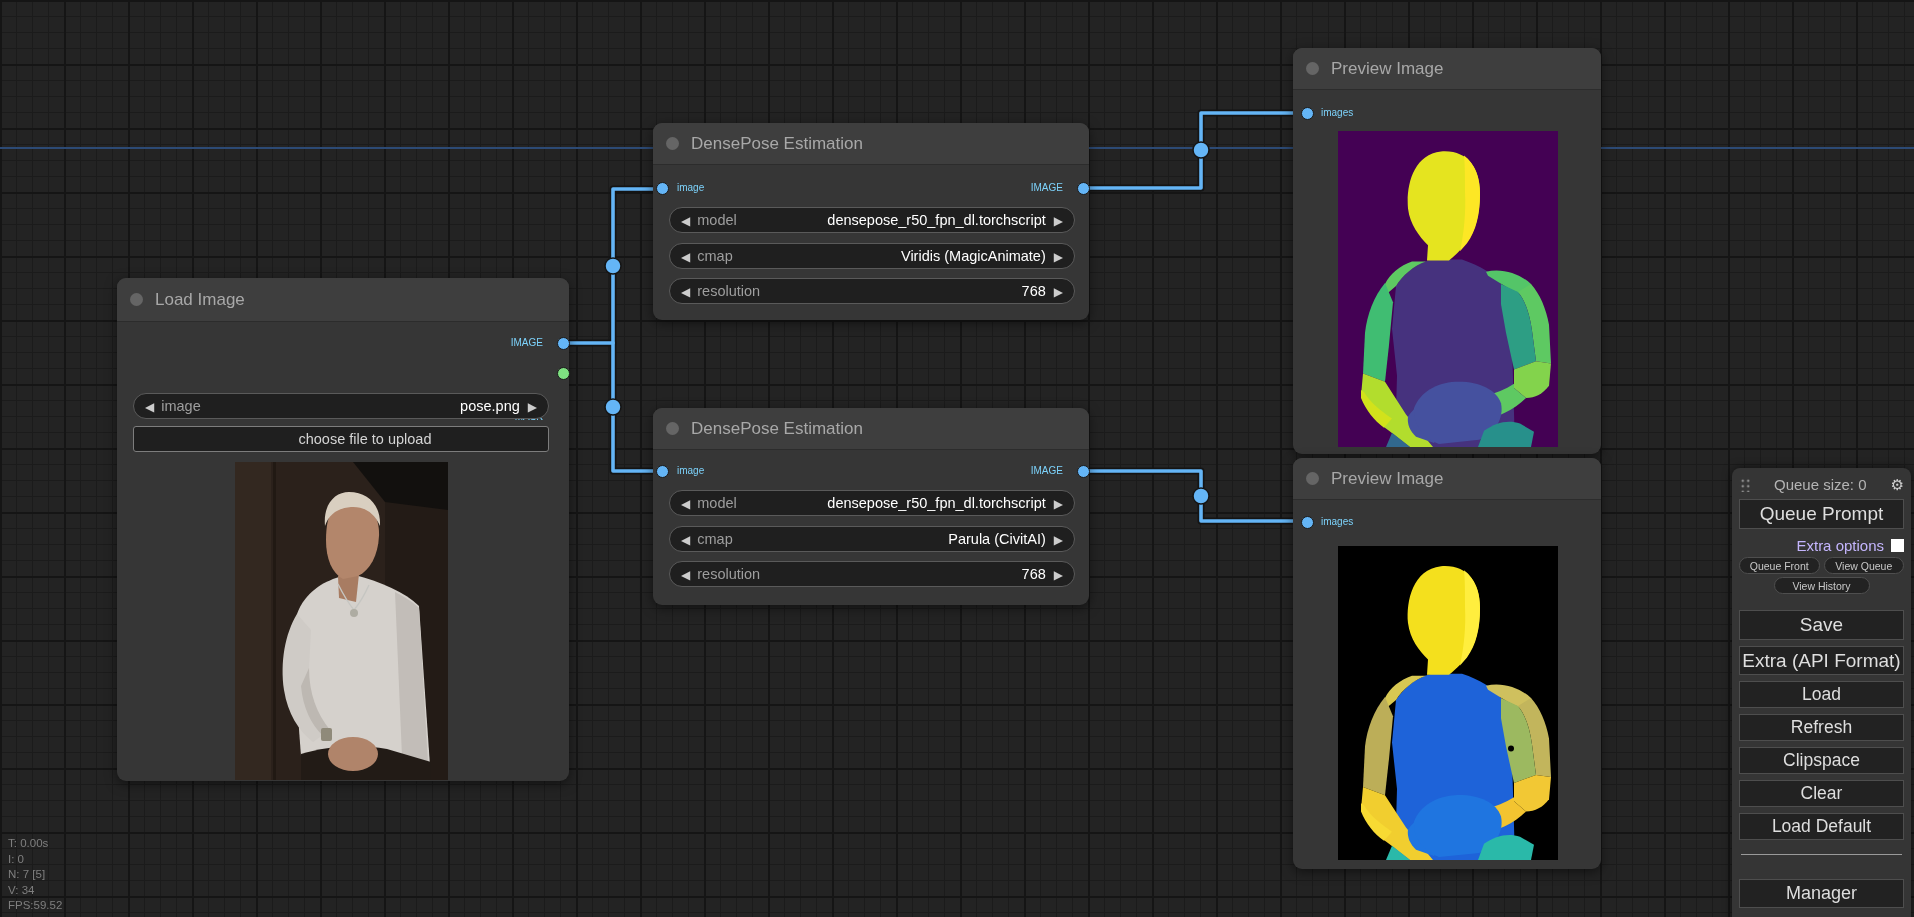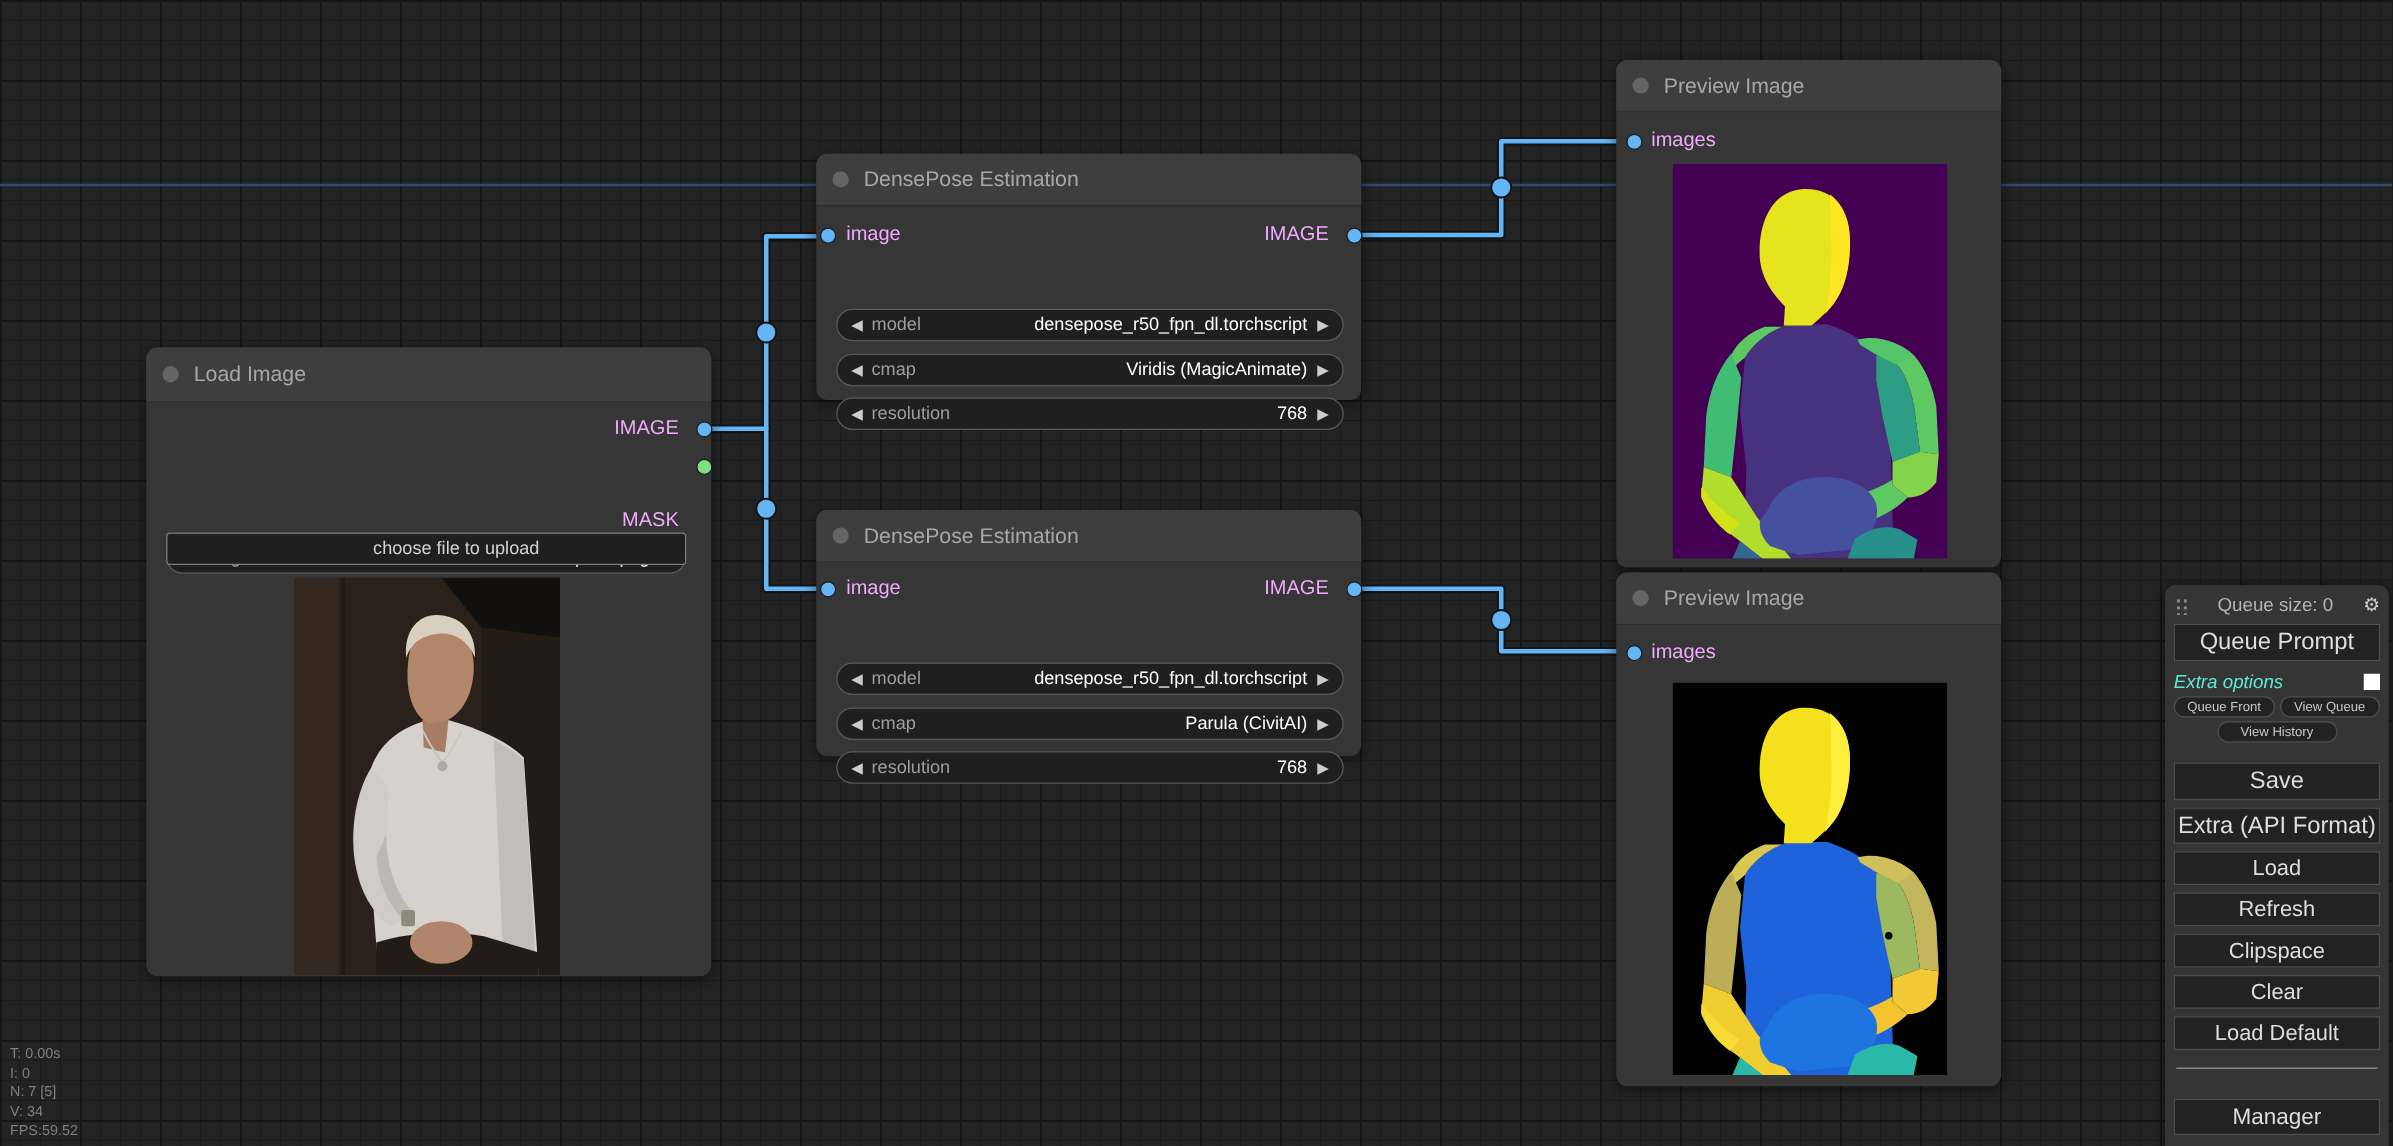--- a/index.html
+++ b/index.html
@@ -10,26 +10,26 @@
       linear-gradient(90deg,#151515 2px, transparent 2px),
       linear-gradient(#1b1b1b 1px, transparent 1px),
       linear-gradient(90deg,#1b1b1b 1px, transparent 1px);
     background-size:64px 64px,64px 64px,16px 16px,16px 16px;}
   .guide-line{position:absolute;left:0;top:147px;width:1914px;height:2px;background:#2c4a75;z-index:1;}
   svg.links{position:absolute;left:0;top:0;z-index:2;}
   .node{position:absolute;background:#363636;border-radius:9px;box-shadow:0 3px 12px rgba(0,0,0,.5);z-index:3;}
   .node-title{display:flex;align-items:center;padding:0 13px;color:#a8a8a8;font-size:17px;
     background:#3e3e3e;border-radius:9px 9px 0 0;border-bottom:1px solid #2c2c2c;box-sizing:border-box;}
   .tdot{width:13px;height:13px;border-radius:50%;background:#656565;margin-right:12px;flex:0 0 auto;}
-  .slot-label{position:absolute;color:#f0abfc;font-size:16px;line-height:22px;}
+  .slot-label{position:absolute;color:#7dd3fc;font-size:10px;line-height:22px;}
   .dot{position:absolute;width:11px;height:11px;border-radius:50%;border:1px solid #1a1a1a;box-sizing:content-box;}
   .dot-blue{background:#64B5F6;}
   .dot-green{background:#7EE081;}
   .pill{position:absolute;height:26px;background:#1f1f1f;border:1px solid #5a5a5a;border-radius:14px;
-    display:flex;align-items:center;padding:0 11px;box-sizing:border-box;font-size:14.5px;margin-top:40px;}
+    display:flex;align-items:center;padding:0 11px;box-sizing:border-box;font-size:14.5px;}
   .pill .wlabel{color:#9e9e9e;margin-left:7px;}
   .pill .wvalue{color:#ffffff;margin-left:auto;margin-right:8px;}
   .arrow-l::before{content:"\25C0";color:#cccccc;font-size:12px;}
   .arrow-r::before{content:"\25B6";color:#cccccc;font-size:12px;}
   .upload-btn{position:absolute;height:26px;background:#1f1f1f;border:1px solid #7d7d7d;border-radius:3px;
     color:#d4d4d4;font-size:14.5px;display:flex;align-items:center;justify-content:center;box-sizing:border-box;}
   .img-frame{position:absolute;overflow:hidden;}
   .img-frame svg{display:block;width:100%;height:100%;}
   
   .pal-viridis .p-bg{fill:#440154}.pal-viridis .p-torso{fill:#46327e}
@@ -53,21 +53,21 @@
     box-shadow:0 0 10px rgba(0,0,0,.55);padding:5px 7px;box-sizing:border-box;z-index:4;}
   .menu-header{display:flex;align-items:center;height:22px;color:#b4b4b4;font-size:15px;}
   .drag-handle{width:11px;height:15px;margin-right:auto;
     background-image:radial-gradient(#8a8a8a 1.3px, transparent 1.5px);background-size:5.5px 5.5px;background-position:1px 1px;}
   .menu-header .qs{margin:0 auto;}
   .gear{margin-left:auto;color:#cfcfcf;font-size:15px;line-height:15px;}
   .btn{display:block;width:100%;background:#222222;border:1px solid #4e4e4e;border-radius:0;
     color:#dedede;text-align:center;box-sizing:border-box;font-family:"Liberation Sans",sans-serif;}
   .btn-lg{font-size:19px;padding:3px 0;margin-top:4px;}
   .btn-md{font-size:17.5px;padding:2px 0;margin-top:6px;}
-  .extra-row{display:flex;align-items:center;justify-content:space-between;margin-top:8px;color:#5eead4;font-size:15px;height:17px;font-style:italic;}
+  .extra-row{display:flex;align-items:center;justify-content:flex-end;margin-top:8px;color:#c4b5fd;font-size:15px;height:17px;}
   .checkbox{width:13px;height:13px;background:#ffffff;margin-left:7px;}
   .small-row{display:flex;gap:4px;margin-top:3px;justify-content:center;}
   .btn-sm{font-size:10.5px;padding:1.5px 6px;border-radius:9px;background:#222;border:1px solid #4e4e4e;color:#c8c8c8;text-align:center;box-sizing:border-box;}
   .grow{flex:1;}
   .vh{width:96px;margin:3px auto 16px auto;display:block;}
   .save-btn{margin-top:12px;}
   .divider{height:1px;background:#9a9a9a;margin:14px 2px 0 2px;}
   .manager-btn{margin-top:24px;font-size:18px;padding:3px 0;}
   
   .stats{position:absolute;left:8px;top:836px;color:#7f7f7f;font-size:11.5px;line-height:15.5px;z-index:4;}

